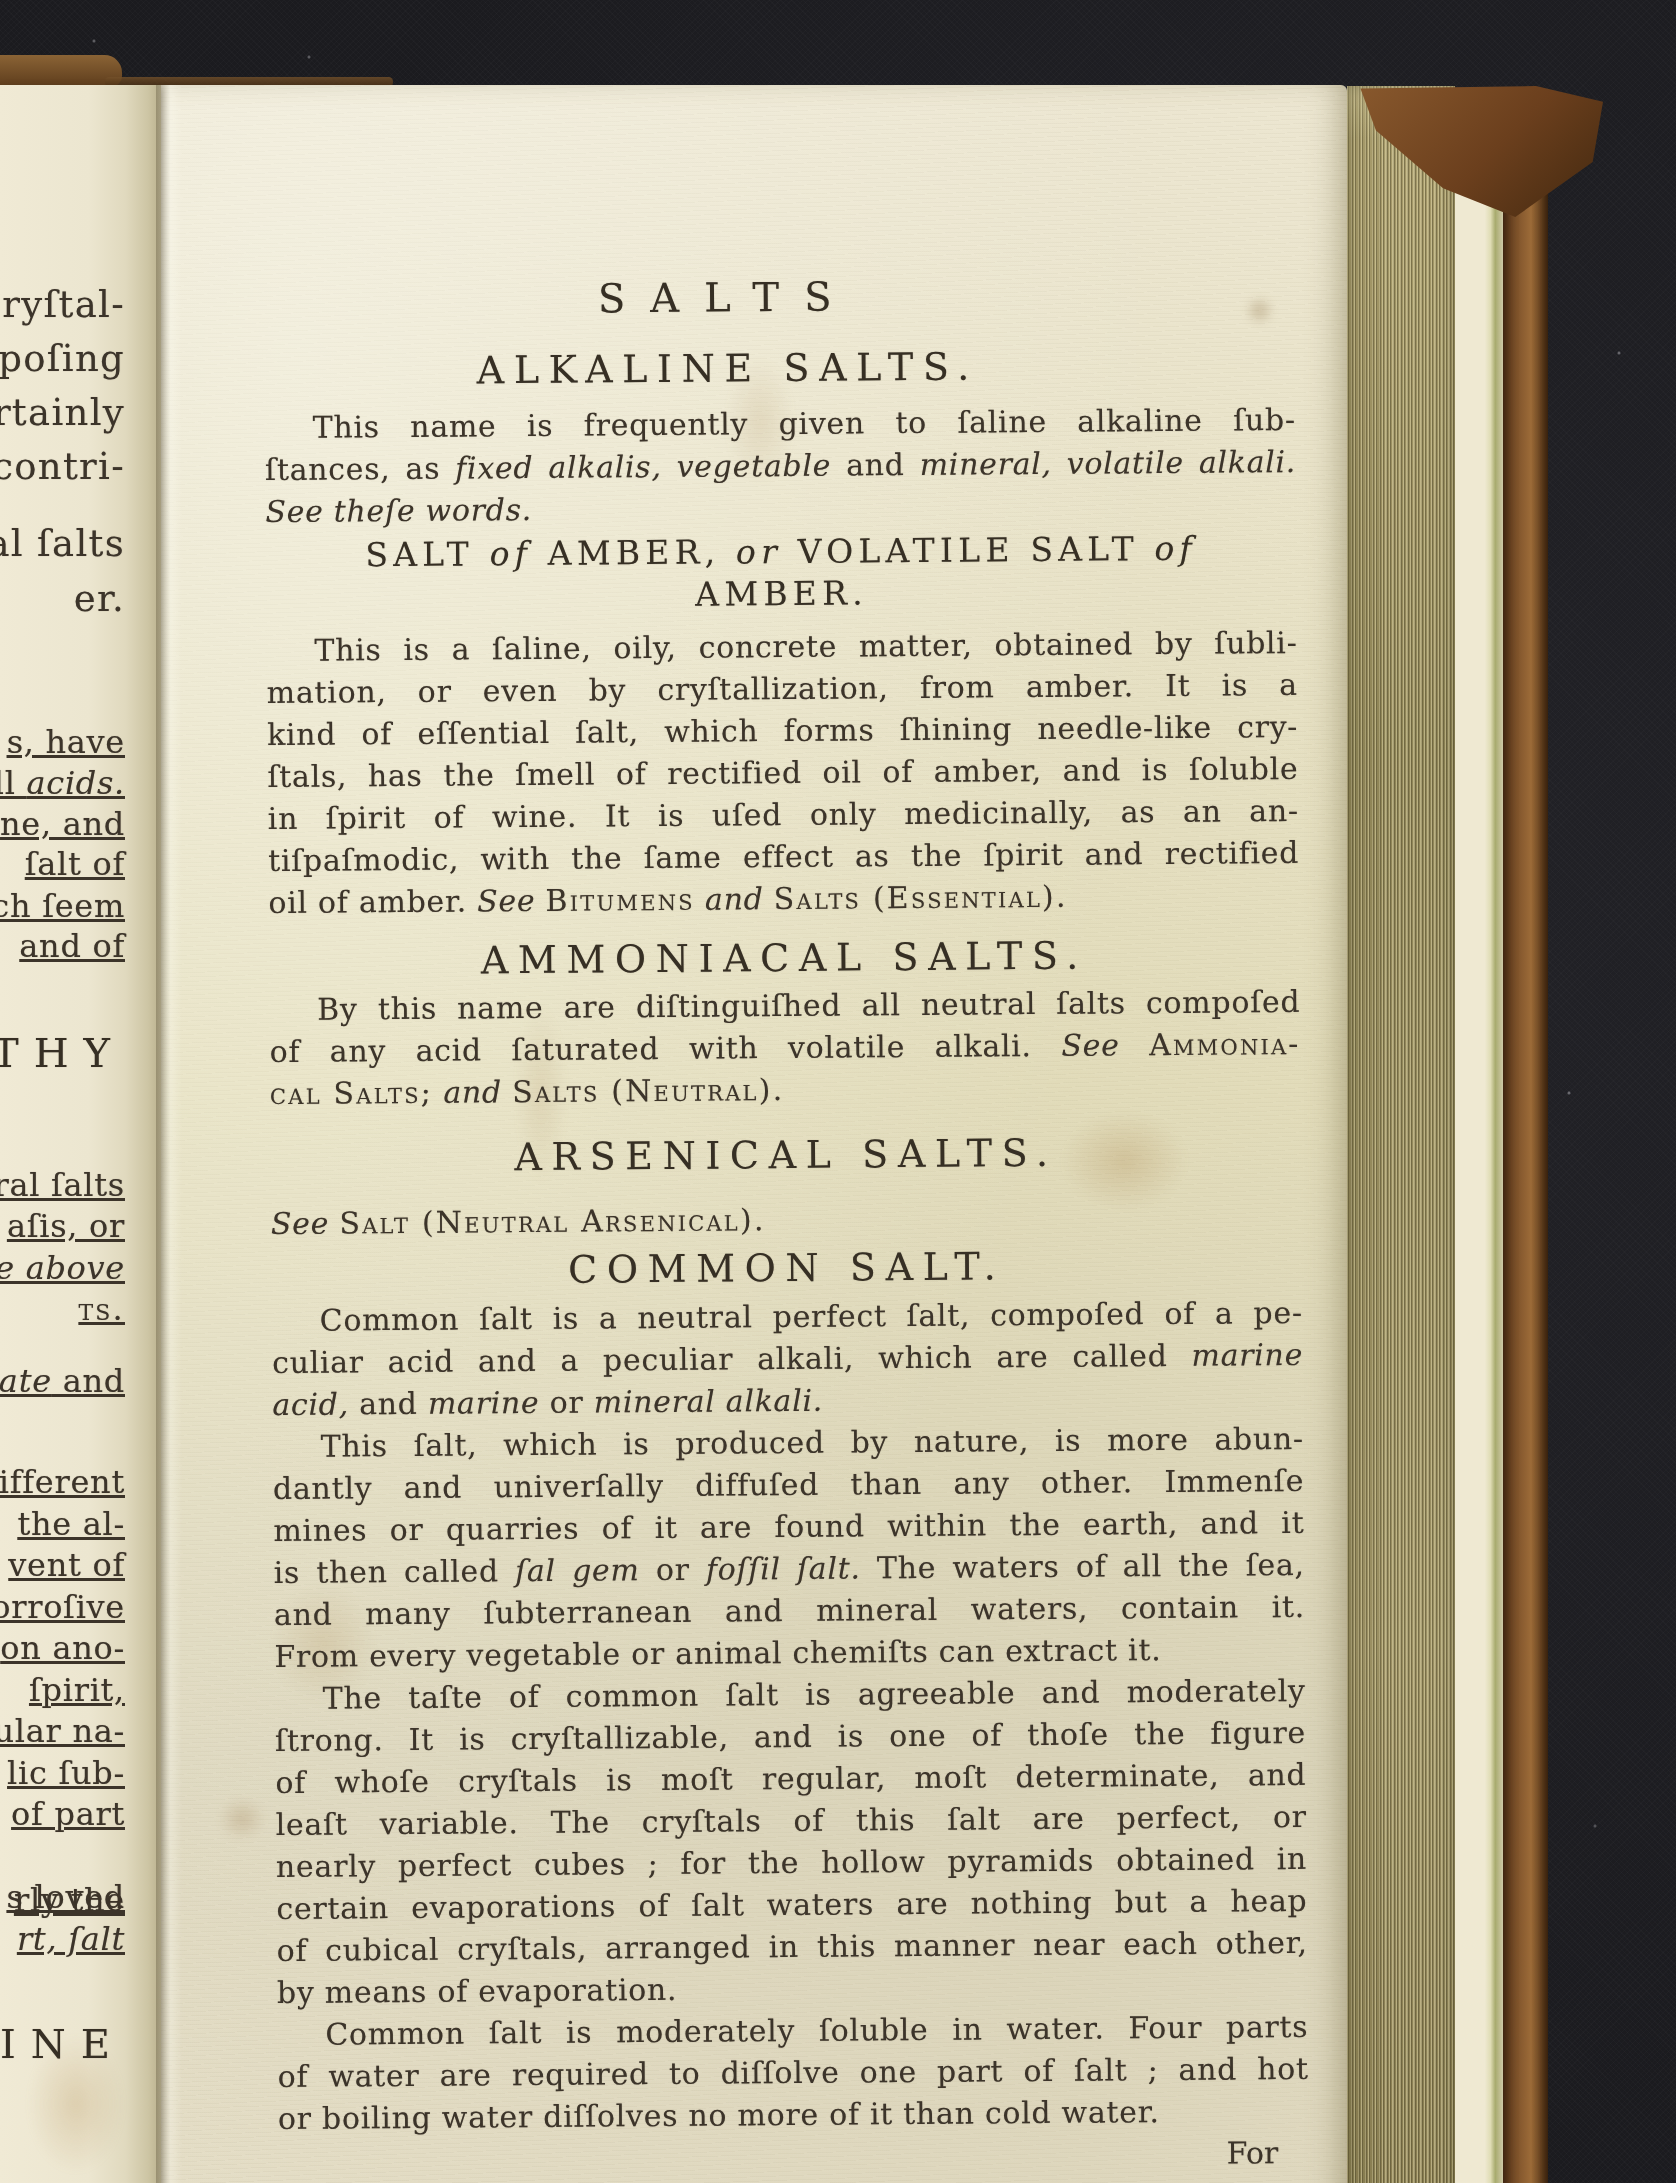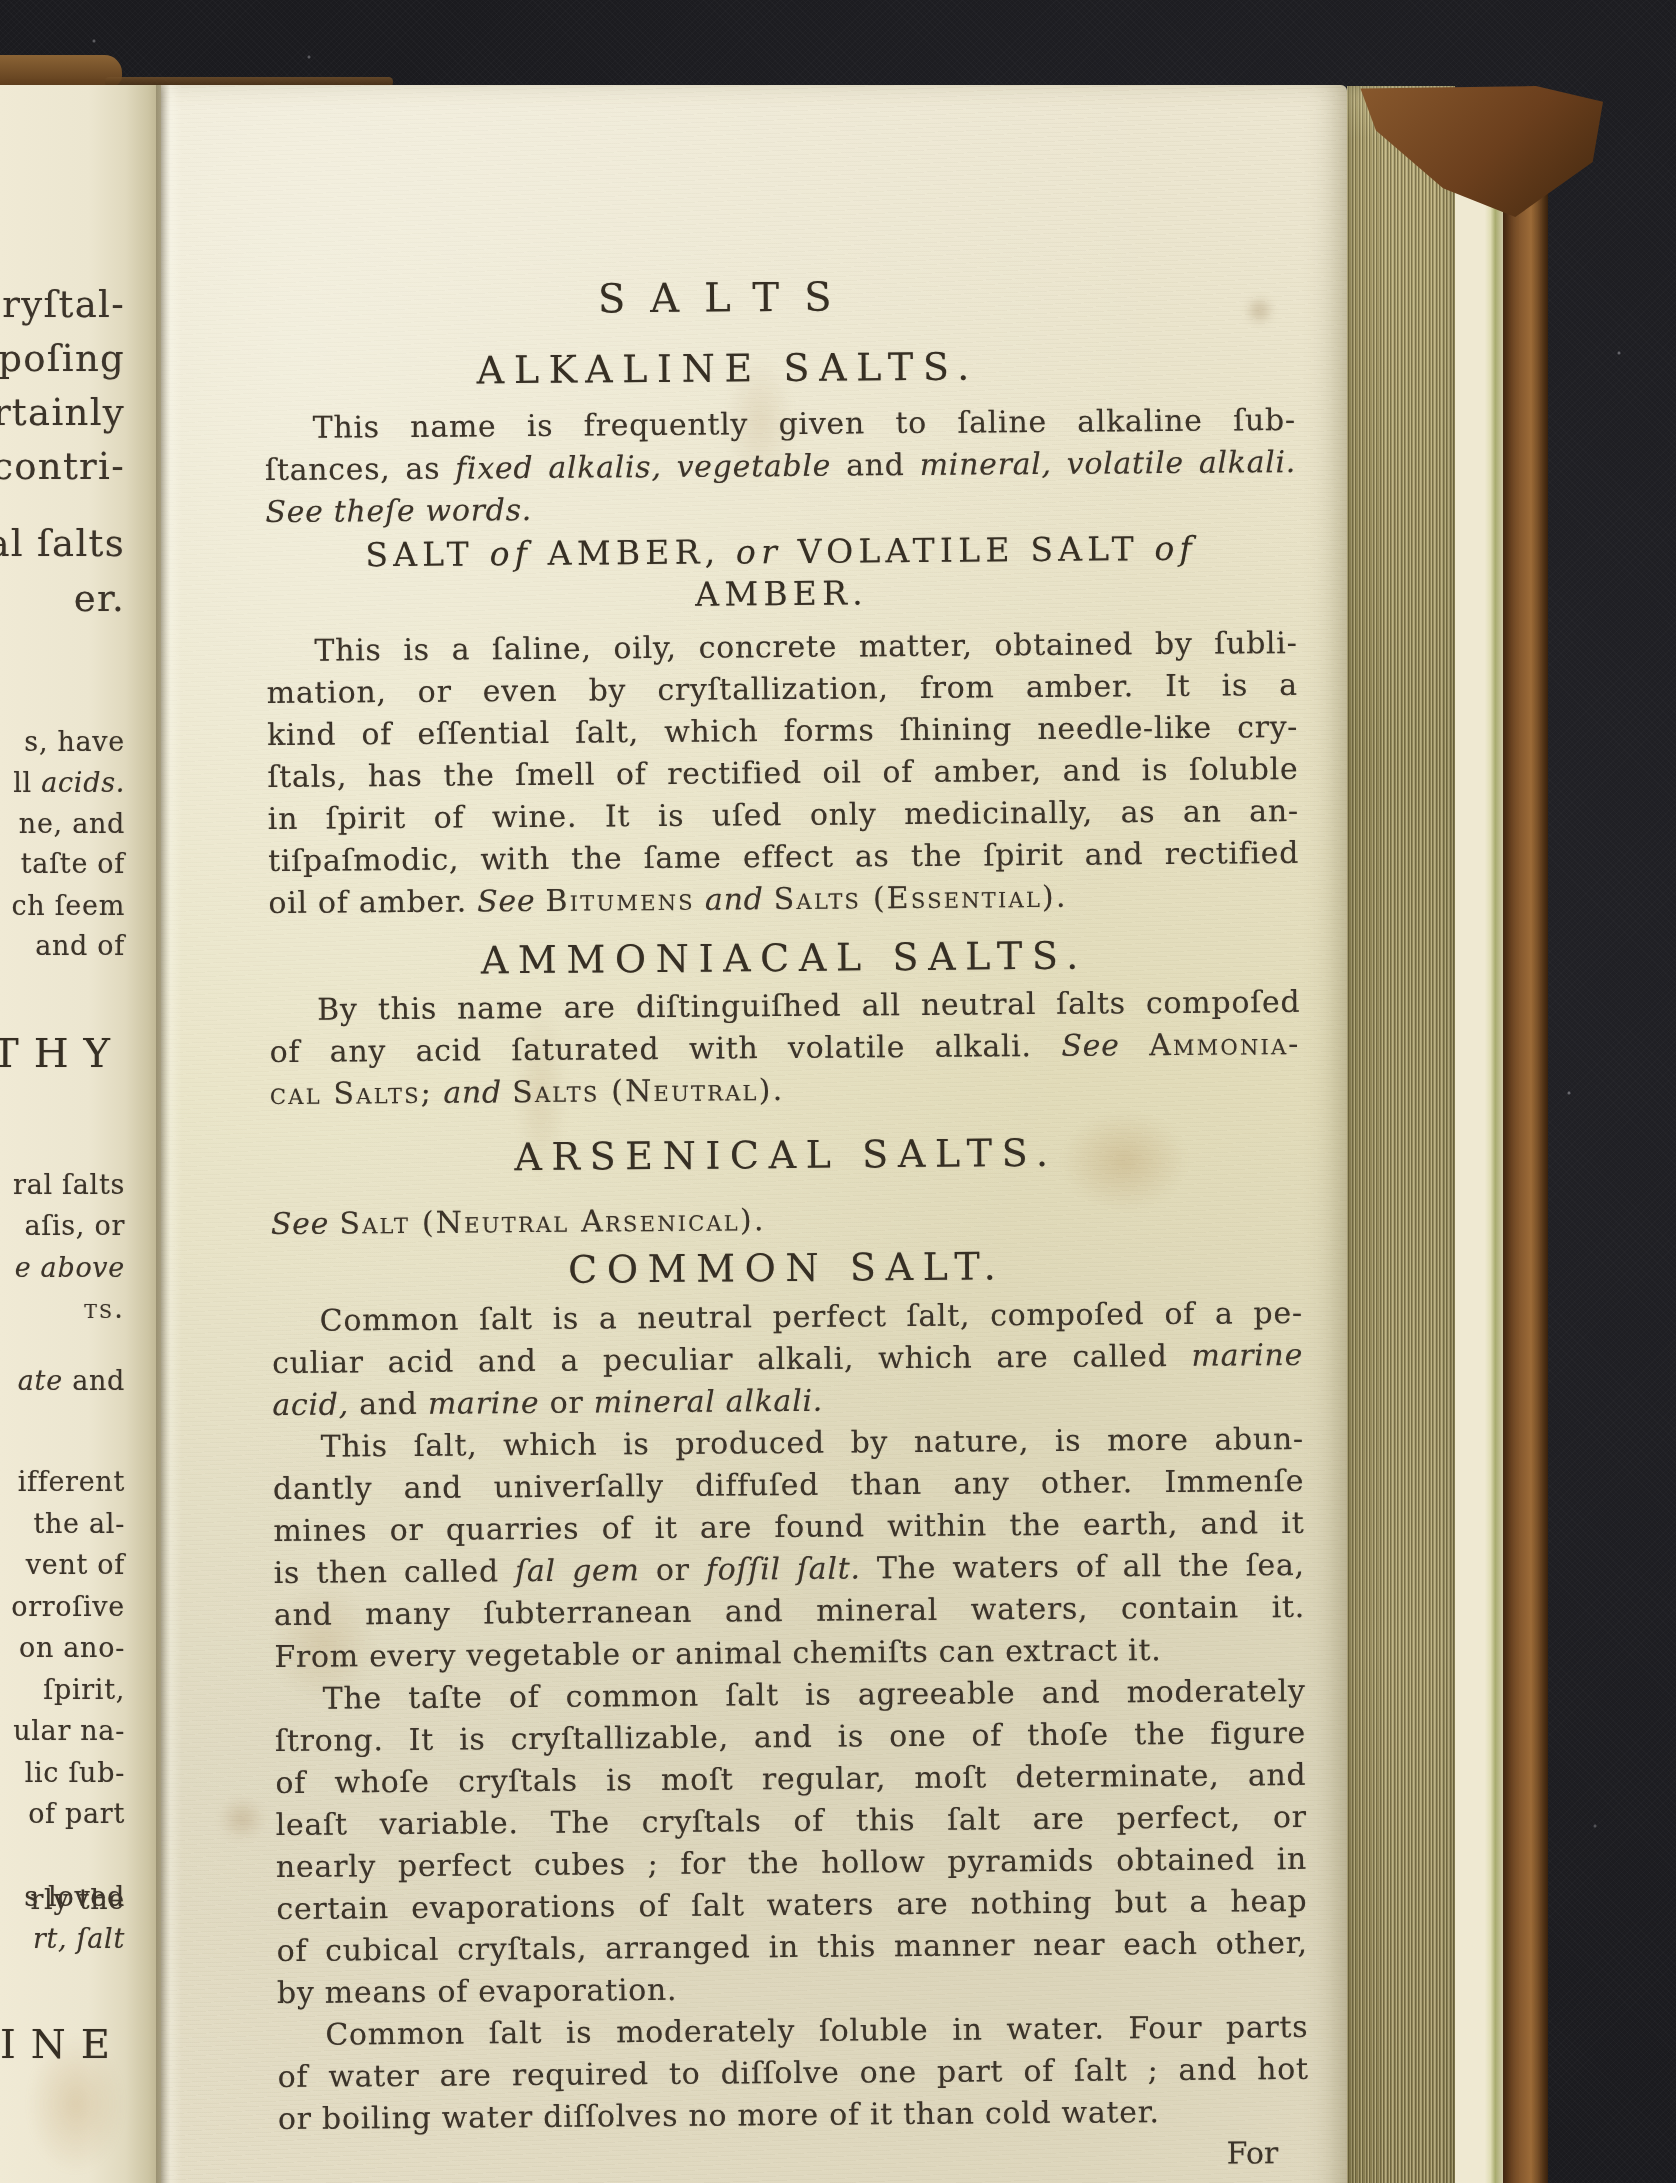--- a/index.html
+++ b/index.html
@@ -69,21 +69,21 @@
   .k-cw{font-size:30px;text-align:right;padding-right:31px;}
   .j{text-align:justify;text-align-last:justify;}
   .ind{text-indent:48px;}
   .s-r{font-style:normal;}
   .s-i{font-style:italic;}
   .s-sc{font-variant:small-caps;letter-spacing:2.2px;}
   .left-fragments{position:absolute;left:0;top:0;width:132px;height:2408px;color:var(--ink,#3c342a);
     text-shadow:0 0 0.9px rgba(60,50,38,.42);}
   .frag{position:absolute;right:7px;white-space:nowrap;line-height:42px;text-align:right;}
   .f-big{font-size:37px;letter-spacing:1.3px;}
-  .f-body{font-size:27px;letter-spacing:0.7px;}
+  .f-body{font-size:32px;letter-spacing:0.7px;text-decoration:underline;}
   .f-head{font-size:40px;letter-spacing:15px;color:#362f24;}
 </style>
 </head>
 <body>
 
 <div class="scene">
   <div class="lint"></div>
   <div class="top-curl"></div>
   <div class="top-edge-line"></div>
 
@@ -105,21 +105,21 @@
   <div class="left-fragments" id="left-fragments">
       <div class="frag f-big" style="top: 284px;"><span class="s-r">cryſtal-</span></div>
       <div class="frag f-big" style="top: 338px;"><span class="s-r">npoſing</span></div>
       <div class="frag f-big" style="top: 392px;"><span class="s-r">ertainly</span></div>
       <div class="frag f-big" style="top: 446px;"><span class="s-r">contri-</span></div>
       <div class="frag f-big" style="top: 523px;"><span class="s-r">pal ſalts</span></div>
       <div class="frag f-big" style="top: 578px;"><span class="s-r">er.</span></div>
       <div class="frag f-body" style="top: 721px;"><span class="s-r">s, have</span></div>
       <div class="frag f-body" style="top: 762px;"><span class="s-r">ll </span><span class="s-i">acids.</span></div>
       <div class="frag f-body" style="top: 803px;"><span class="s-r">ne, and</span></div>
-      <div class="frag f-body" style="top: 843px;"><span class="s-r">taſte of</span></div>
+      <div class="frag f-body" style="top: 843px;"><span class="s-r">ſalt of</span></div>
       <div class="frag f-body" style="top: 885px;"><span class="s-r">ch ſeem</span></div>
       <div class="frag f-body" style="top: 925px;"><span class="s-r">and of</span></div>
       <div class="frag f-head" style="top: 1032px;"><span class="s-r">THY</span></div>
       <div class="frag f-body" style="top: 1164px;"><span class="s-r">ral ſalts</span></div>
       <div class="frag f-body" style="top: 1205px;"><span class="s-r">aſis, or</span></div>
       <div class="frag f-body" style="top: 1247px;"><span class="s-i">e above</span></div>
       <div class="frag f-body" style="top: 1288px;"><span class="s-sc">ts.</span></div>
       <div class="frag f-body" style="top: 1360px;"><span class="s-i">ate</span><span class="s-r"> and</span></div>
       <div class="frag f-body" style="top: 1461px;"><span class="s-r">ifferent</span></div>
       <div class="frag f-body" style="top: 1503px;"><span class="s-r">the al-</span></div>

